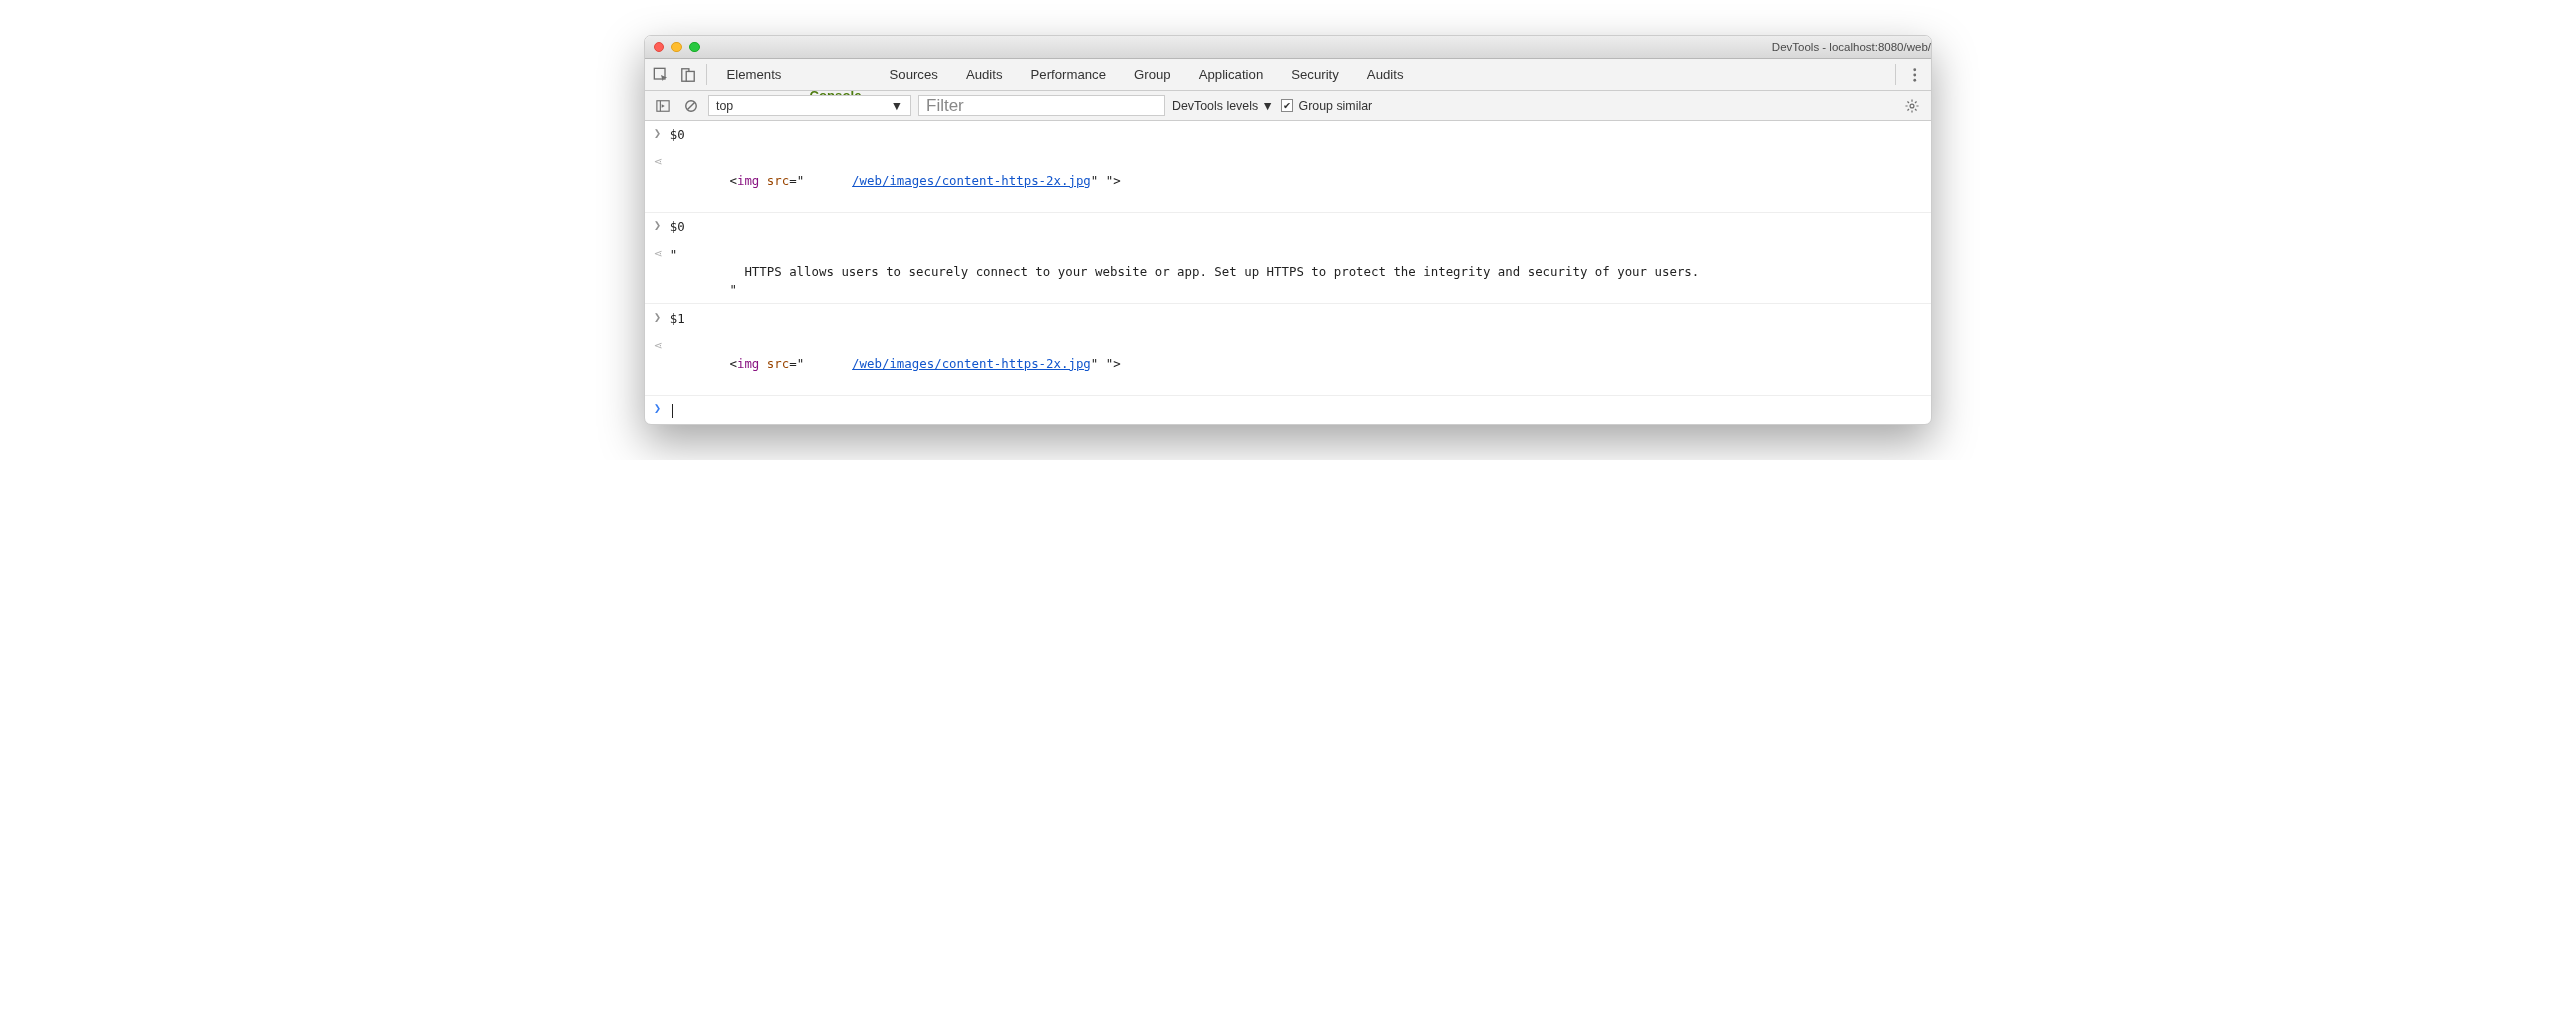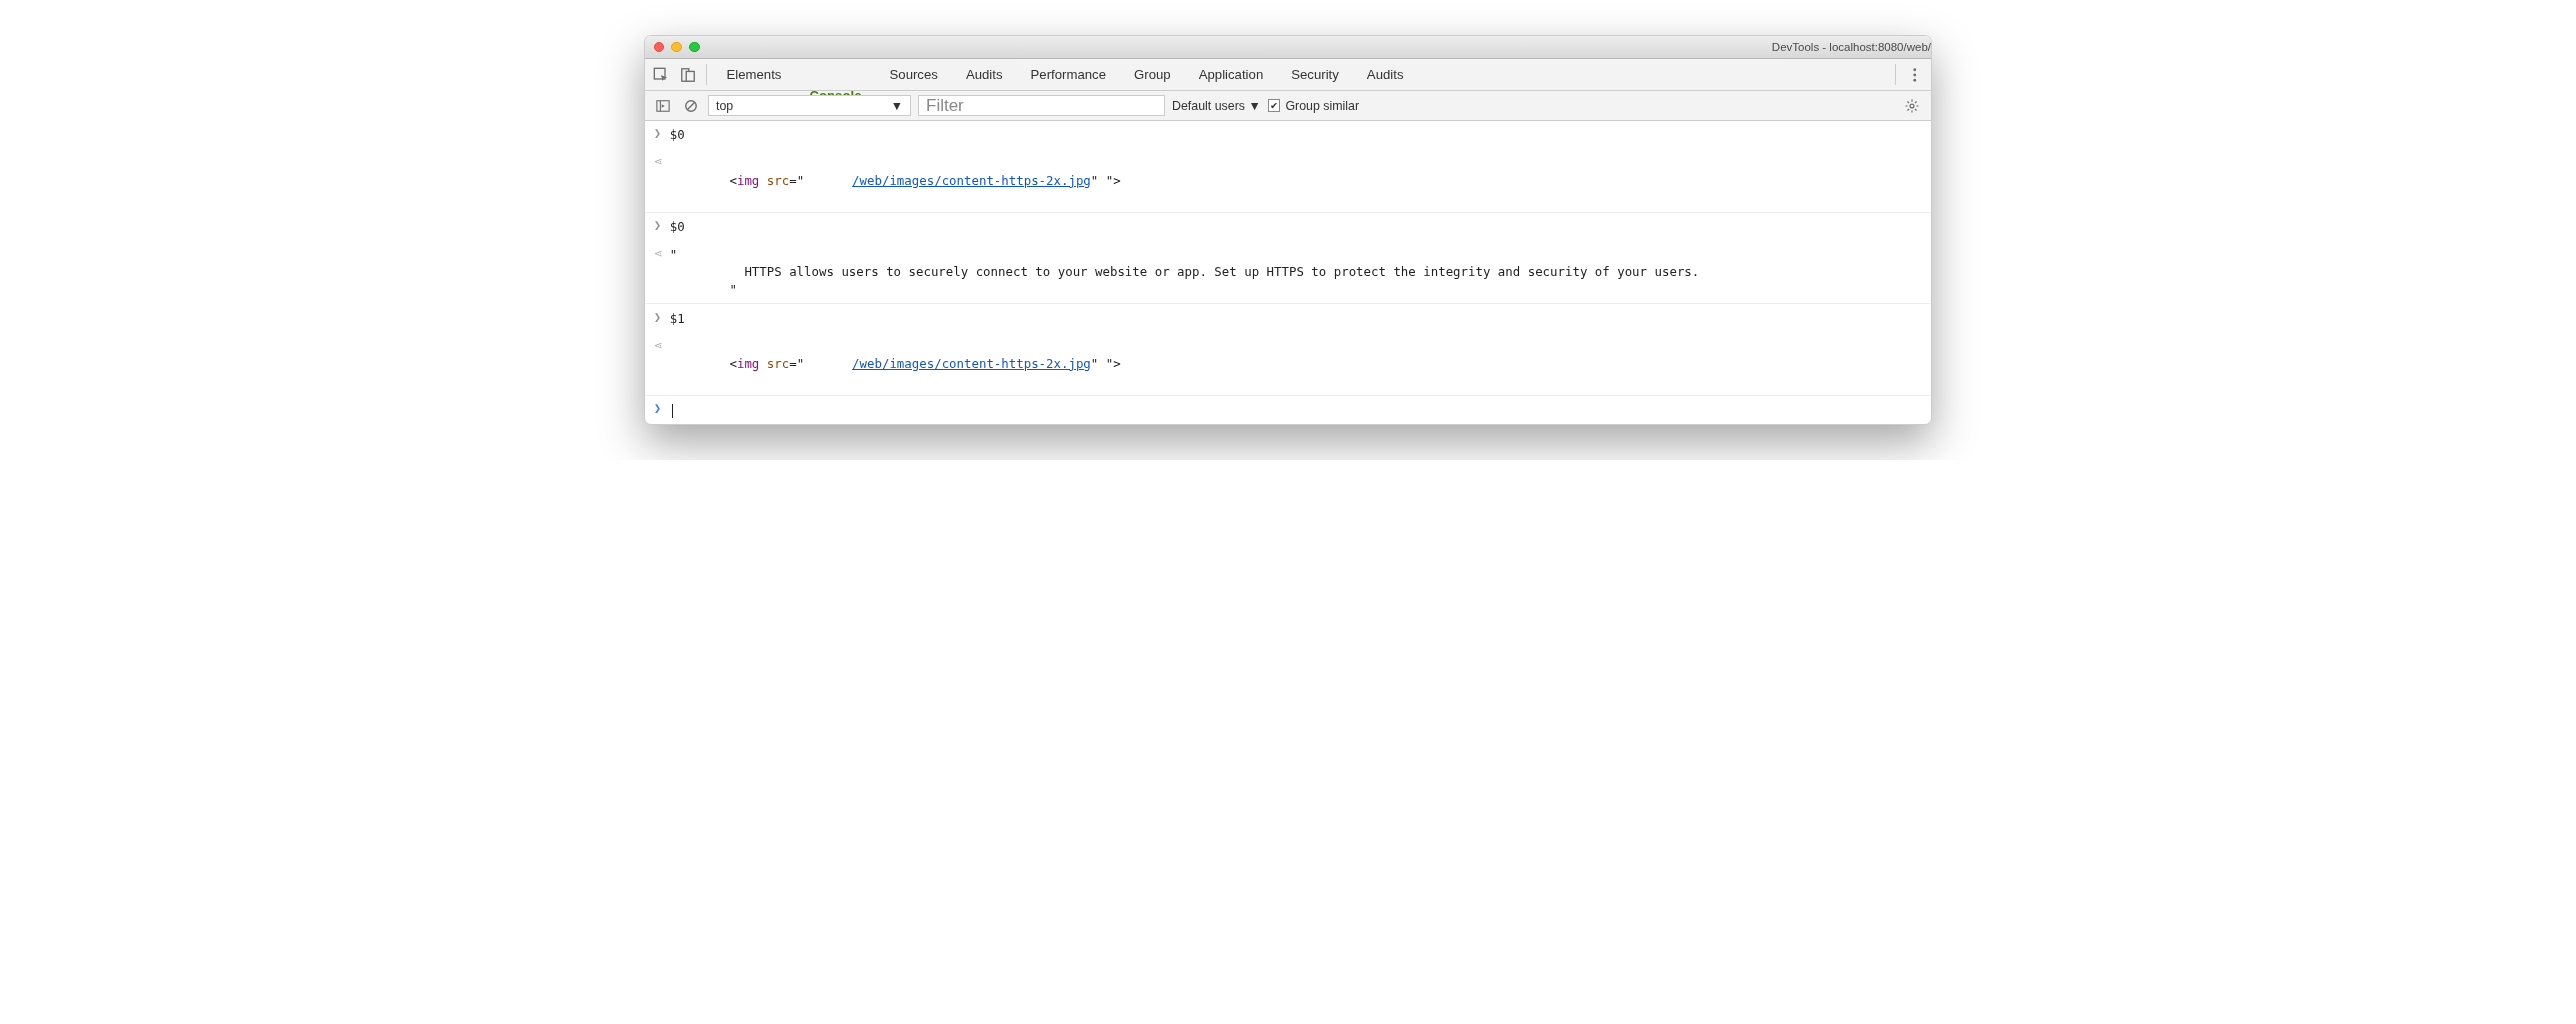--- a/index.html
+++ b/index.html
@@ -241,21 +241,21 @@
         </svg>
     </div>
     <div class="context-select">
       <span>top</span>
       <span>▼</span>
     </div>
     <div class="filter-input">
       <span style="color:#888">Filter</span>
     </div>
     <div class="levels">
-      <span>Default users</span>
+      <span>DevTools levels</span>
       <span>▼</span>
     </div>
     <label style="display:flex;align-items:center;gap:5.3px">
       <span class="checkbox">✔</span>
       <span>Group similar</span>
     </label>
     <div class="gear">
       <svg width="14" height="14" viewBox="0 0 16 16">
           <circle cx="8" cy="8" r="2.2" fill="none" stroke="#6e6e6e" stroke-width="1.4"></circle>
           <g stroke="#6e6e6e" stroke-width="1.4">

